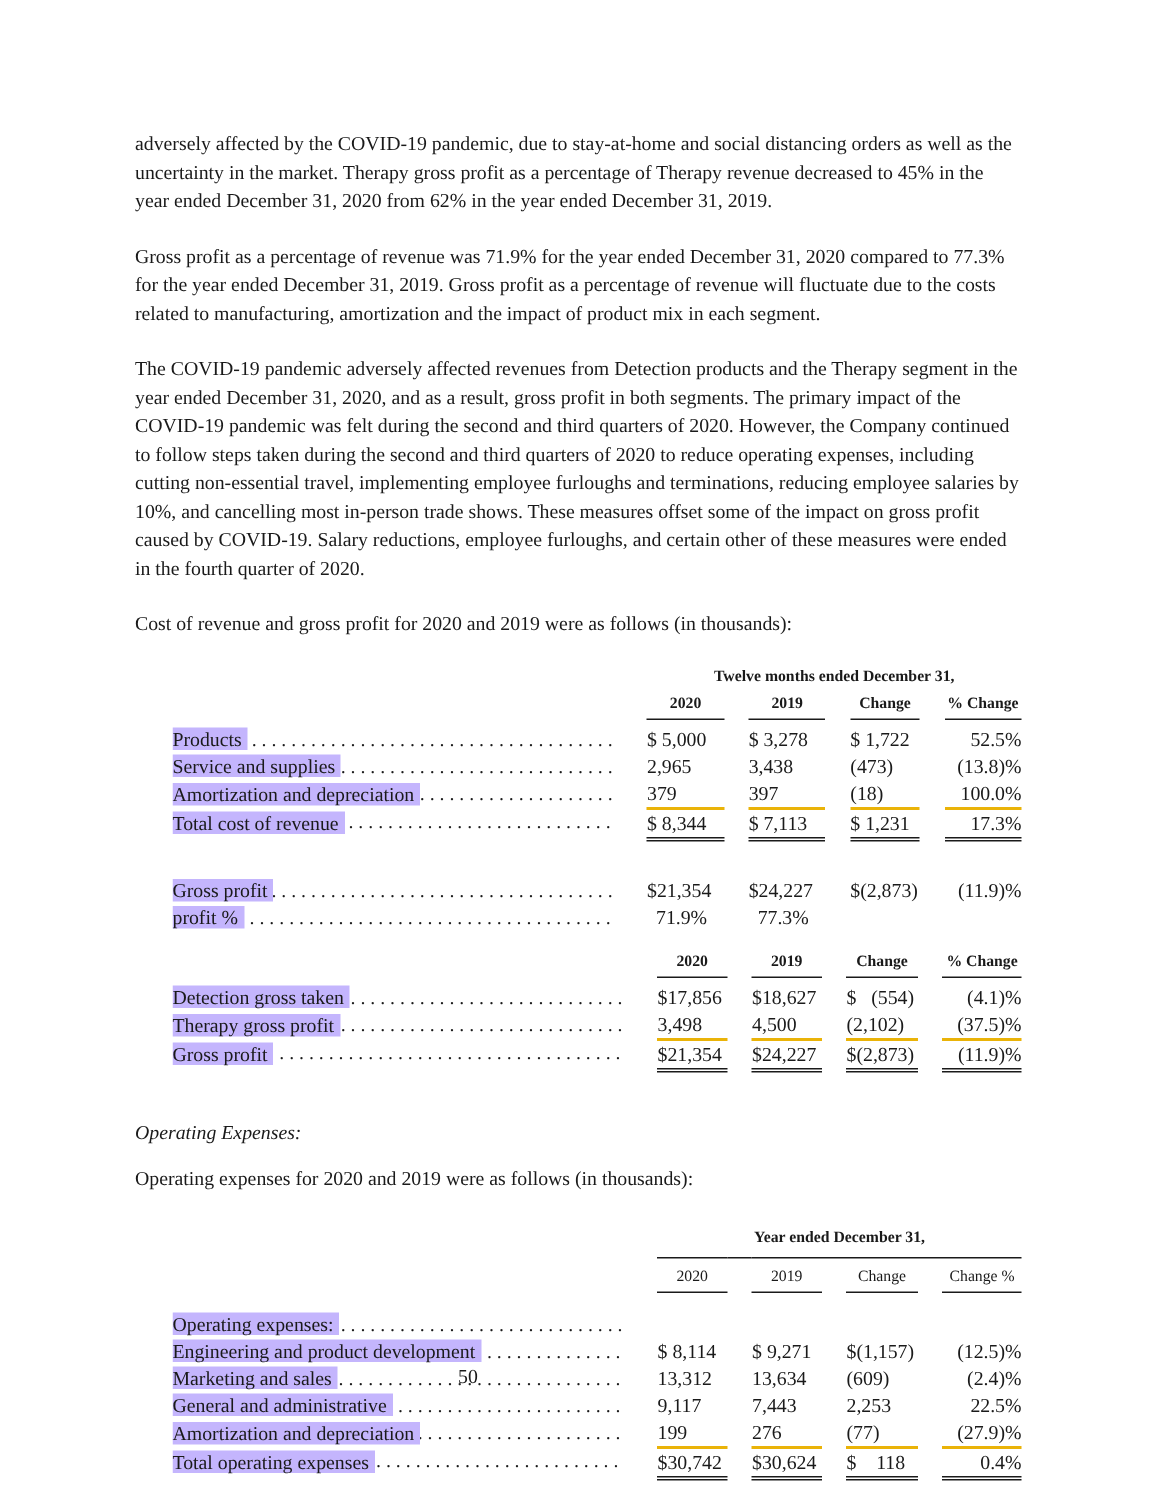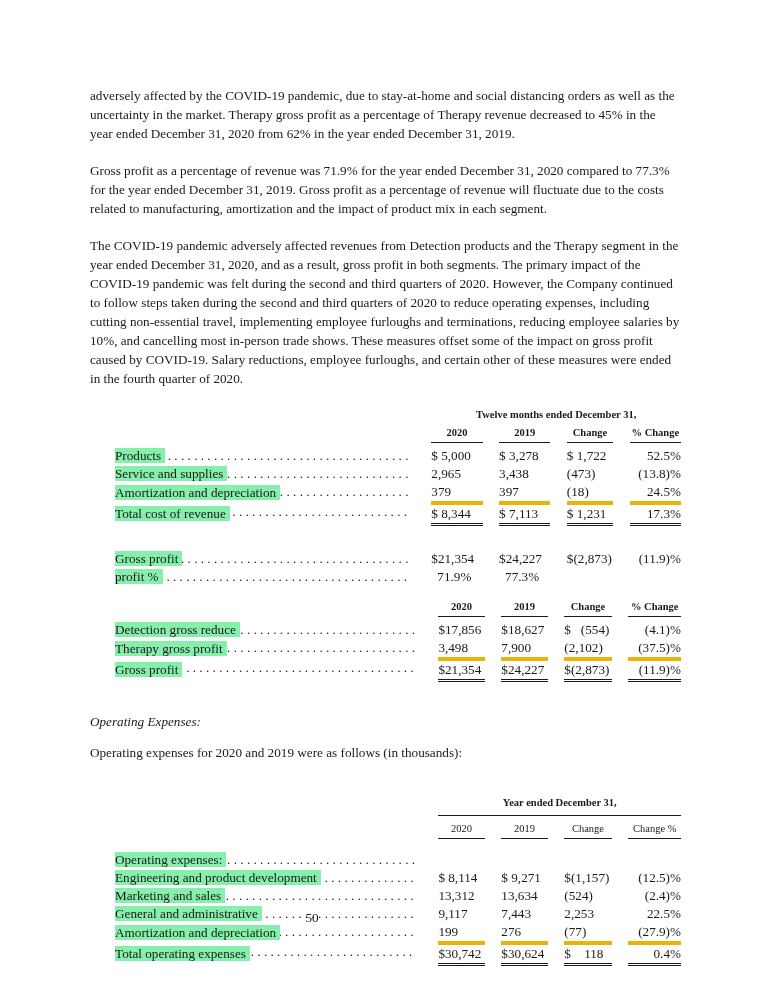--- a/index.html
+++ b/index.html
@@ -9,43 +9,44 @@
       color: #1a1a1a; font-size: 13.2px;
     }
     .page { position: absolute; left: 90px; top: 86px; width: 590px; }
     p.para { margin: 0 0 18px 0; line-height: 19px; }
     .intro { margin-top: 0; margin-bottom: 16px; }
 
     table.fin { border-collapse: collapse; width: 566px; margin-left: 25px; font-size: 13.2px; }
     table.fin td { padding: 0; height: 18px; line-height: 18px; white-space: nowrap; }
     .lbl { width: 292px; overflow: hidden; position: relative; }
     .lbl .dots { position: absolute; left: 0; right: 6px; top: 0; overflow: hidden; white-space: nowrap; color:#1a1a1a; }
-    .lbl .txt { background: #86efac; padding-right: 4px; position: relative; z-index: 1; }
+    .lbl .txt { background: #c4b5fd; padding-right: 4px; position: relative; z-index: 1; }
     .gap { width: 16px; }
     .num { width: 44px; position: relative; }
     .pct { width: 50px; text-align: right; margin-top: 10px; }
     .hdr td { font-weight: bold; font-size: 10.5px; text-align: center; line-height: 12px; height: 12px; }
     .hdr.plain td { font-weight: normal; }
     .hdr .under { border-bottom: 1.5px solid #1a1a1a; }
-    .single { border-bottom: 4px solid #eab308; }
+    .single { border-bottom: 2px solid #eab308; }
     .double { border-bottom: 3px double #1a1a1a; }
     .ind1 { padding-left: 25px; }
     .ind2 { padding-left: 50px; }
     .spacer td { height: 20px; }
     .italic { font-style: italic; }
     .pagenum { position: absolute; top: 910px; left: 0; width: 624px; text-align: center; }
     .ophdr-top { border-bottom: 1.5px solid #1a1a1a; }
   </style>
 </head>
 <body>
 
 <div class="page">
   <p class="para">adversely affected by the COVID-19 pandemic, due to stay-at-home and social distancing orders as well as the uncertainty in the market. Therapy gross profit as a percentage of Therapy revenue decreased to 45% in the year ended December 31, 2020 from 62% in the year ended December 31, 2019.</p>
   <p class="para">Gross profit as a percentage of revenue was 71.9% for the year ended December 31, 2020 compared to 77.3% for the year ended December 31, 2019. Gross profit as a percentage of revenue will fluctuate due to the costs related to manufacturing, amortization and the impact of product mix in each segment.</p>
   <p class="para">The COVID-19 pandemic adversely affected revenues from Detection products and the Therapy segment in the year ended December 31, 2020, and as a result, gross profit in both segments. The primary impact of the COVID-19 pandemic was felt during the second and third quarters of 2020. However, the Company continued to follow steps taken during the second and third quarters of 2020 to reduce operating expenses, including cutting non-essential travel, implementing employee furloughs and terminations, reducing employee salaries by 10%, and cancelling most in-person trade shows. These measures offset some of the impact on gross profit caused by COVID-19. Salary reductions, employee furloughs, and certain other of these measures were ended in the fourth quarter of 2020.</p>
+  <p class="para intro">Cost of revenue and gross profit for 2020 and 2019 were as follows (in thousands):</p>
 
   <table class="fin">
     <tbody>
         <tr class="hdr">
       <td class="lbl"></td>
           <td class="gap"></td>
       <td colspan="7" style="text-align:center;">Twelve months ended December 31,</td>
     </tr>
     <tr class="hdr">
       <td class="lbl"></td>
@@ -85,21 +86,21 @@
     </tr>
     <tr>
       <td class="lbl"><span class="dots">. . . . . . . . . . . . . . . . . . . . . . . . . . . . . . . . . . . . . . . . . . . . . . . . . . . . . . . . .</span><span class="txt">Amortization and depreciation</span></td>
           <td class="gap"></td>
       <td class="num single">379</td>
           <td class="gap"></td>
       <td class="num single">397</td>
           <td class="gap"></td>
       <td class="num single">(18)</td>
           <td class="gap"></td>
-      <td class="pct single">24.5%</td>
+      <td class="pct single">100.0%</td>
     </tr>
     <tr>
       <td class="lbl ind1"><span class="dots" style="left:25px">. . . . . . . . . . . . . . . . . . . . . . . . . . . . . . . . . . . . . . . . . . . . . . . . . . . . . . . . .</span><span class="txt">Total cost of revenue</span></td>
           <td class="gap"></td>
       <td class="num double">$ 8,344</td>
           <td class="gap"></td>
       <td class="num double">$ 7,113</td>
           <td class="gap"></td>
       <td class="num double">$ 1,231</td>
           <td class="gap"></td>
@@ -145,36 +146,36 @@
       <td class="under">2019</td>
           <td class="gap"></td>
       <td class="under">Change</td>
           <td class="gap"></td>
       <td class="under">% Change</td>
     </tr>
     <tr class="spacer">
           <td colspan="9" style="height:4px"></td>
         </tr>
     <tr>
-      <td class="lbl"><span class="dots">. . . . . . . . . . . . . . . . . . . . . . . . . . . . . . . . . . . . . . . . . . . . . . . . . . . . . . . . .</span><span class="txt">Detection gross reduce</span></td>
+      <td class="lbl"><span class="dots">. . . . . . . . . . . . . . . . . . . . . . . . . . . . . . . . . . . . . . . . . . . . . . . . . . . . . . . . .</span><span class="txt">Detection gross taken</span></td>
           <td class="gap"></td>
       <td class="num">$17,856</td>
           <td class="gap"></td>
       <td class="num">$18,627</td>
           <td class="gap"></td>
       <td class="num" style="white-space:pre">$   (554)</td>
           <td class="gap"></td>
       <td class="pct">(4.1)%</td>
     </tr>
     <tr>
       <td class="lbl"><span class="dots">. . . . . . . . . . . . . . . . . . . . . . . . . . . . . . . . . . . . . . . . . . . . . . . . . . . . . . . . .</span><span class="txt">Therapy gross profit</span></td>
           <td class="gap"></td>
       <td class="num single">3,498</td>
           <td class="gap"></td>
-      <td class="num single">7,900</td>
+      <td class="num single">4,500</td>
           <td class="gap"></td>
       <td class="num single">(2,102)</td>
           <td class="gap"></td>
       <td class="pct single">(37.5)%</td>
     </tr>
     <tr>
       <td class="lbl ind1"><span class="dots" style="left:25px">. . . . . . . . . . . . . . . . . . . . . . . . . . . . . . . . . . . . . . . . . . . . . . . . . . . . . . . . .</span><span class="txt">Gross profit</span></td>
           <td class="gap"></td>
       <td class="num double">$21,354</td>
           <td class="gap"></td>
@@ -182,21 +183,21 @@
           <td class="gap"></td>
       <td class="num double">$(2,873)</td>
           <td class="gap"></td>
       <td class="pct double">(11.9)%</td>
     </tr>
   </tbody>
     </table>
 
   <div style="height:30px"></div>
   <p class="para italic" style="margin-bottom:12px">Operating Expenses:</p>
-  <p class="para" style="margin-bottom:32px">Operating expenses for 2020 and 2019 were as follows (in thousands):</p>
+  <p class="para" style="margin-bottom:22px">Operating expenses for 2020 and 2019 were as follows (in thousands):</p>
 
   <table class="fin">
     <tbody>
         <tr class="hdr">
       <td class="lbl"></td>
           <td class="gap"></td>
       <td colspan="7" class="ophdr-top" style="text-align:center; padding-bottom:3px;">Year ended December 31,</td>
     </tr>
     <tr class="hdr plain">
       <td class="lbl"></td>
@@ -234,21 +235,21 @@
           <td class="gap"></td>
       <td class="pct">(12.5)%</td>
     </tr>
     <tr>
       <td class="lbl ind1"><span class="dots" style="left:25px">. . . . . . . . . . . . . . . . . . . . . . . . . . . . . . . . . . . . . . . . . . . . . . . . . . . . . . . . .</span><span class="txt">Marketing and sales</span></td>
           <td class="gap"></td>
       <td class="num">13,312</td>
           <td class="gap"></td>
       <td class="num">13,634</td>
           <td class="gap"></td>
-      <td class="num">(524)</td>
+      <td class="num">(609)</td>
           <td class="gap"></td>
       <td class="pct">(2.4)%</td>
     </tr>
     <tr>
       <td class="lbl ind1"><span class="dots" style="left:25px">. . . . . . . . . . . . . . . . . . . . . . . . . . . . . . . . . . . . . . . . . . . . . . . . . . . . . . . . .</span><span class="txt">General and administrative</span></td>
           <td class="gap"></td>
       <td class="num">9,117</td>
           <td class="gap"></td>
       <td class="num">7,443</td>
           <td class="gap"></td>

